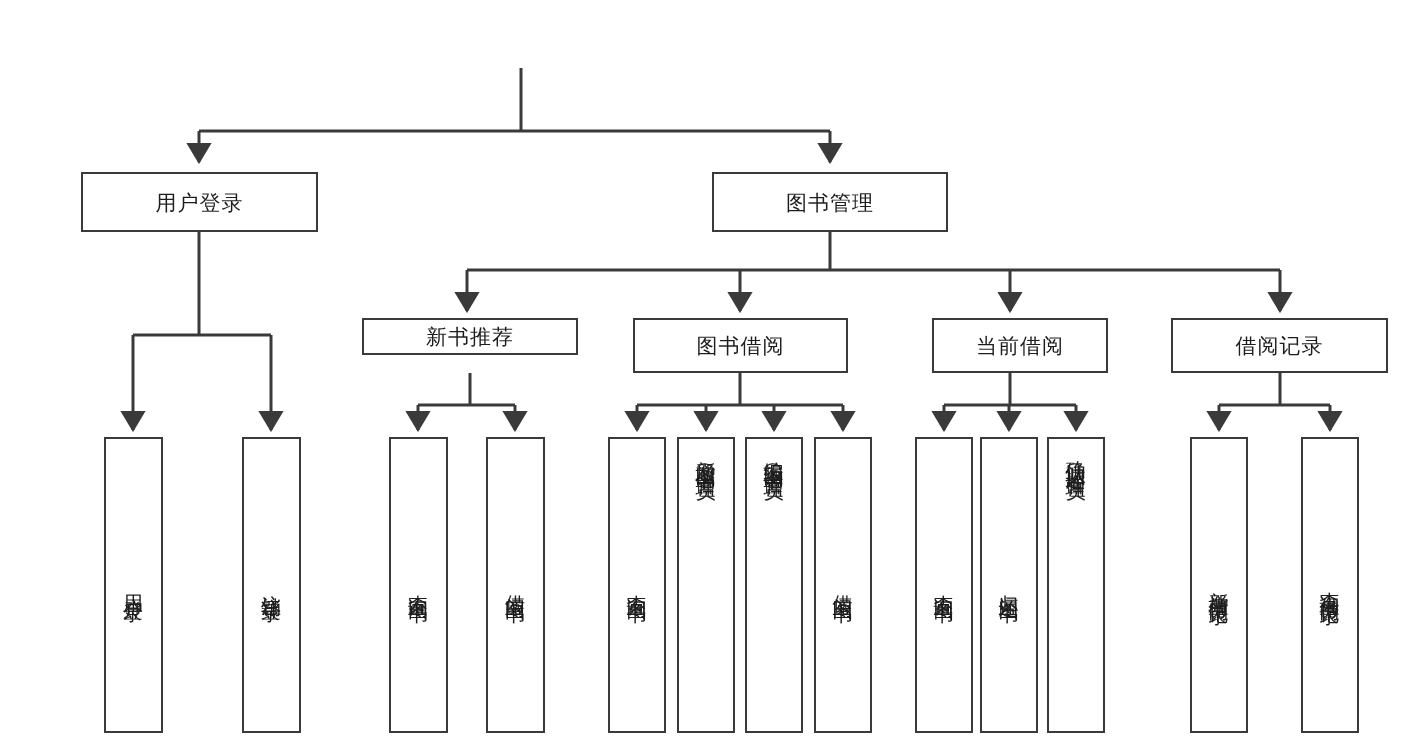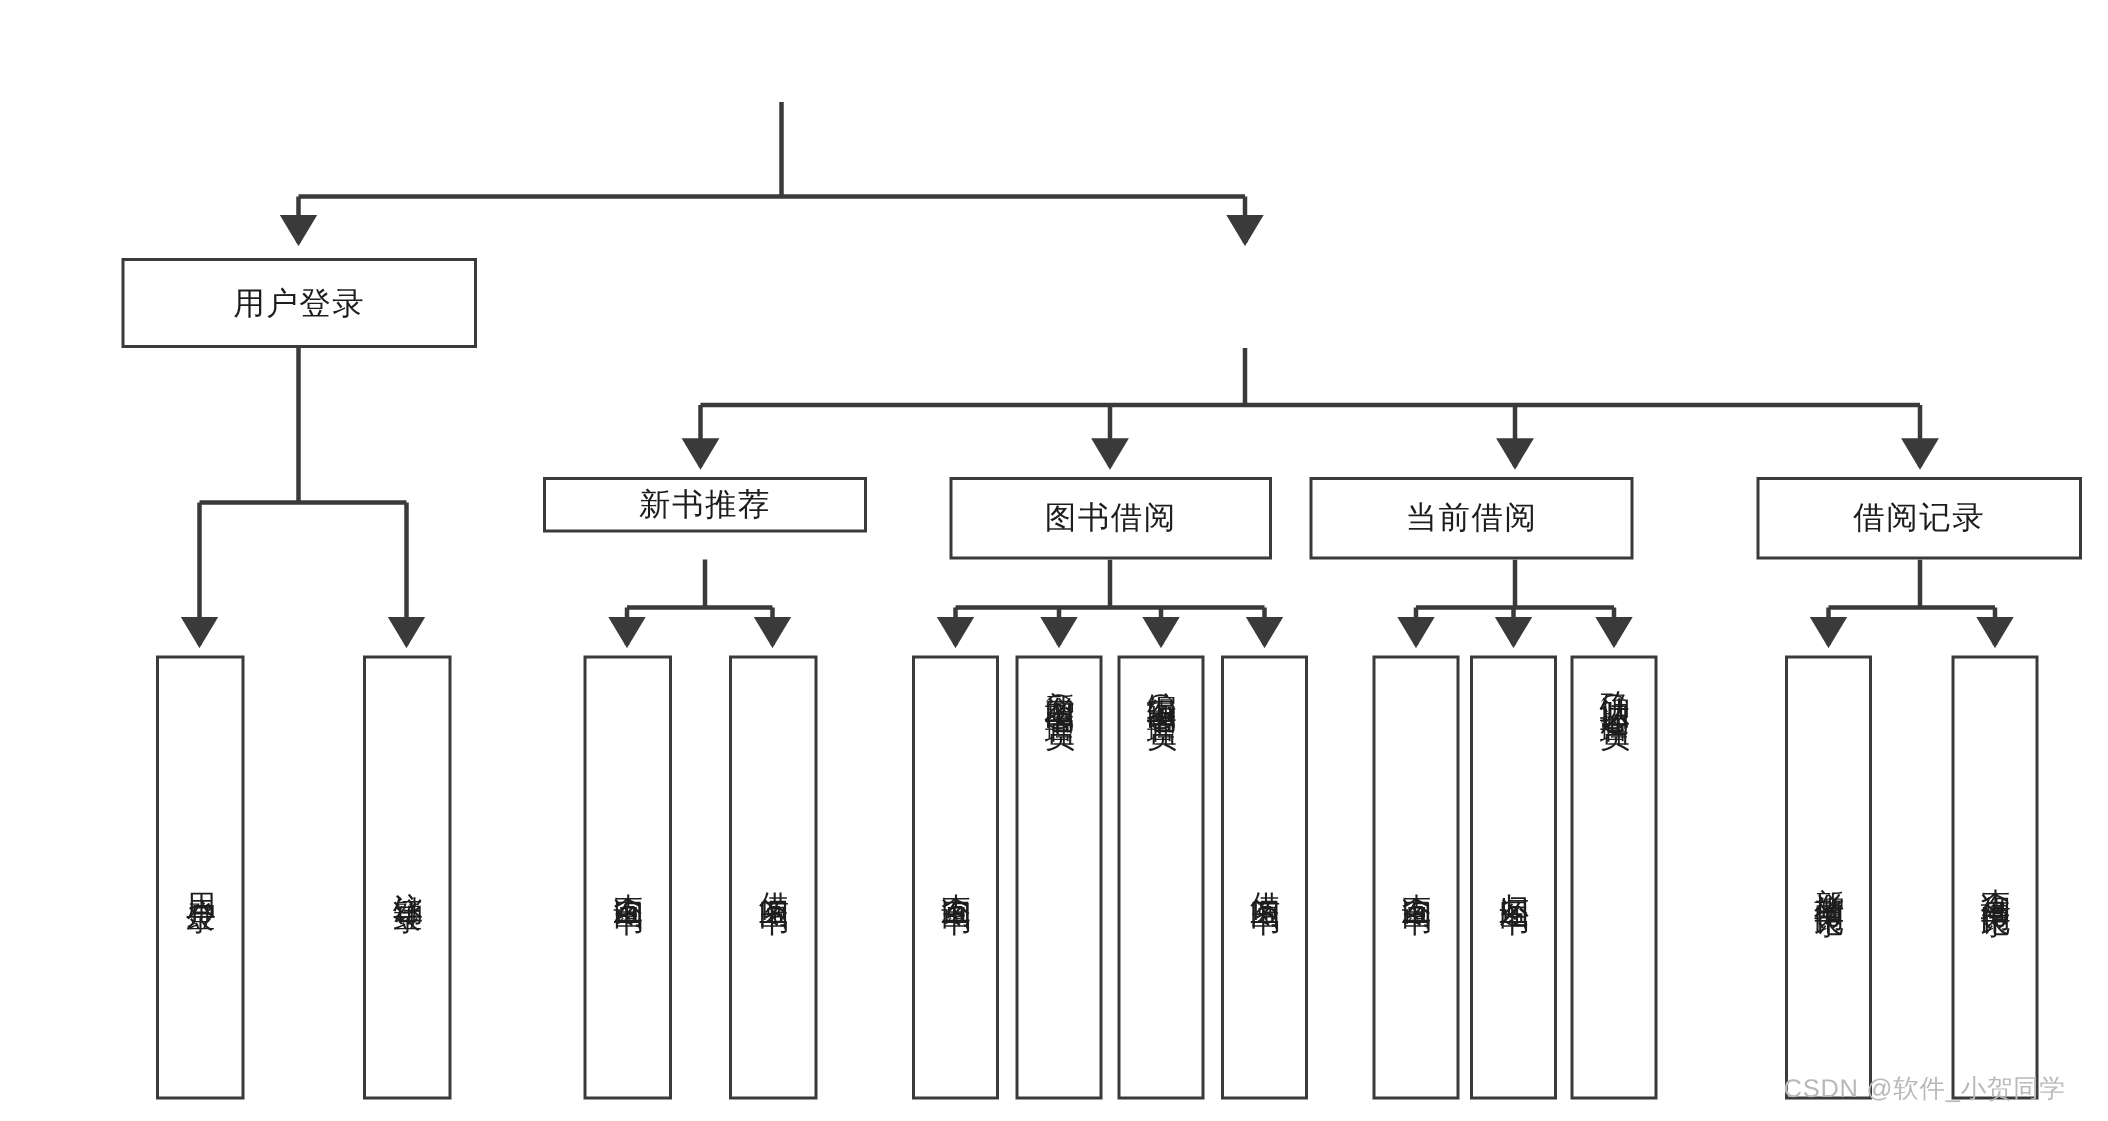--- a/index.html
+++ b/index.html
@@ -131,28 +131,31 @@
       <path d="M 1219 405 L 1330 405"></path>
       <path d="M 1219 405 L 1219 430" marker-end="url(#arrow)"></path>
       <path d="M 1330 405 L 1330 430" marker-end="url(#arrow)"></path>
     </g>
   </svg>
 
 
   <div class="node horiz" style="left:81px; top:172px; width:237px; height:60px;">
     <span class="node-label">用户登录</span>
   </div>
+  <div class="node horiz" style="left:712px; top:172px; width:236px; height:60px;">
+    <span class="node-label">图书管理</span>
+  </div>
 
   <div class="node horiz" style="left:362px; top:318px; width:216px; height:37px;">
     <span class="node-label">新书推荐</span>
   </div>
   <div class="node horiz" style="left:633px; top:318px; width:215px; height:55px;">
     <span class="node-label">图书借阅</span>
   </div>
-  <div class="node horiz" style="left:873px; top:318px; width:216px; height:55px;">
+  <div class="node horiz" style="left:932px; top:318px; width:176px; height:55px;">
     <span class="node-label">当前借阅</span>
   </div>
   <div class="node horiz" style="left:1171px; top:318px; width:217px; height:55px;">
     <span class="node-label">借阅记录</span>
   </div>
 
   <div class="node vert center" style="left:104px; top:437px; width:59px; height:296px;">
     <span class="node-label">用户登录</span>
   </div>
   <div class="node vert center" style="left:242px; top:437px; width:59px; height:296px;">
@@ -189,15 +192,14 @@
     <span class="node-label">确认归还（管理员）</span>
   </div>
 
   <div class="node vert center" style="left:1190px; top:437px; width:58px; height:296px;">
     <span class="node-label">新增借阅记录</span>
   </div>
   <div class="node vert center" style="left:1301px; top:437px; width:58px; height:296px;">
     <span class="node-label">查询借阅记录</span>
   </div>
 
-  <div class="watermark">CSDN @软件_小贺同学</div>
 
 </div>
 
 </body></html>

